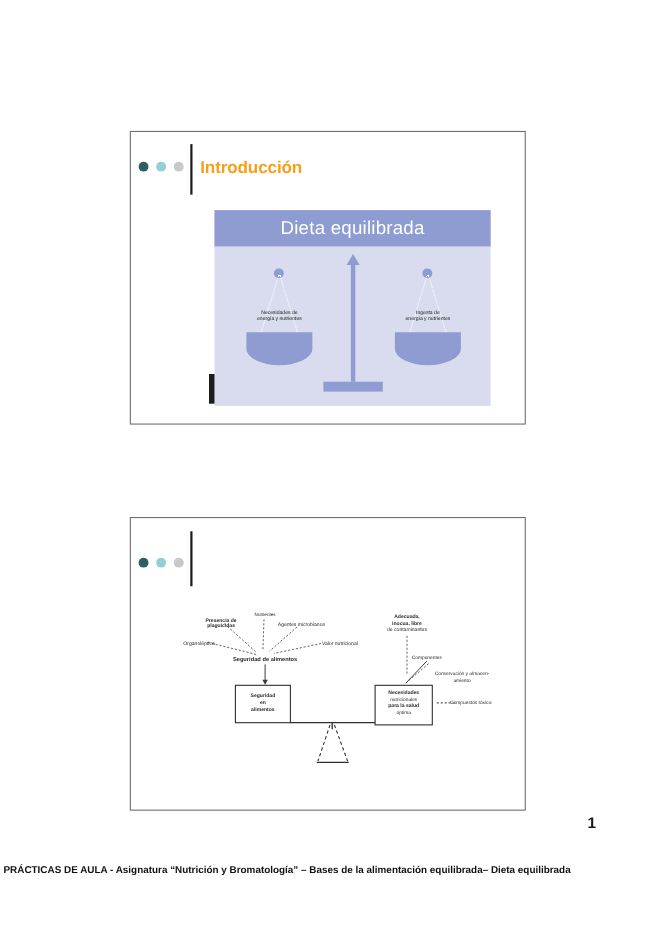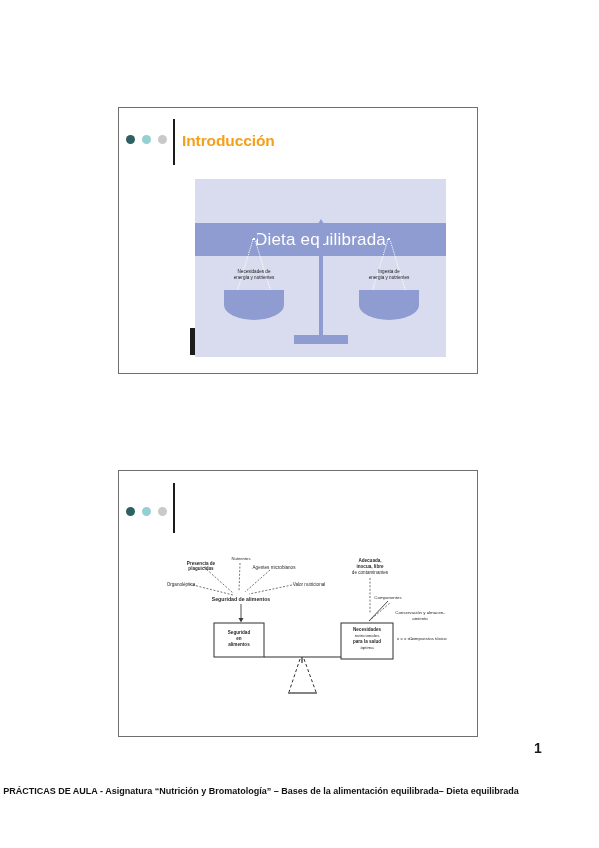--- a/index.html
+++ b/index.html
@@ -22,21 +22,21 @@
     background: #ffffff;
   }
 
   
   .slide {
     position: absolute;
     background: #ffffff;
     border: 1px solid #6f6f6f;
     box-sizing: border-box;
   }
-  #slide-1 { left: 118px; top: 107px; width: 360px; height: 267px; }
+  #slide-1 { left: 118px; top: 119px; width: 360px; height: 267px; }
   #slide-2 { left: 118px; top: 470px; width: 360px; height: 267px; }
 
   
   .slide-header {
     position: absolute;
     left: 0;
     top: 0;
     width: 100%;
     height: 62px;
   }
@@ -89,21 +89,20 @@
   #balance-title-bar {
     position: absolute;
     left: 0;
     top: 0;
     width: 100%;
     height: 33px;
     background: #8e9cd2;
     display: flex;
     align-items: center;
     justify-content: center;
-    margin-top: 44px;
   }
   #balance-title-bar .txt {
     color: #ffffff;
     font-size: 17px;
     font-weight: normal;
     letter-spacing: 0.2px;
   }
 
   
   .column-stem {

